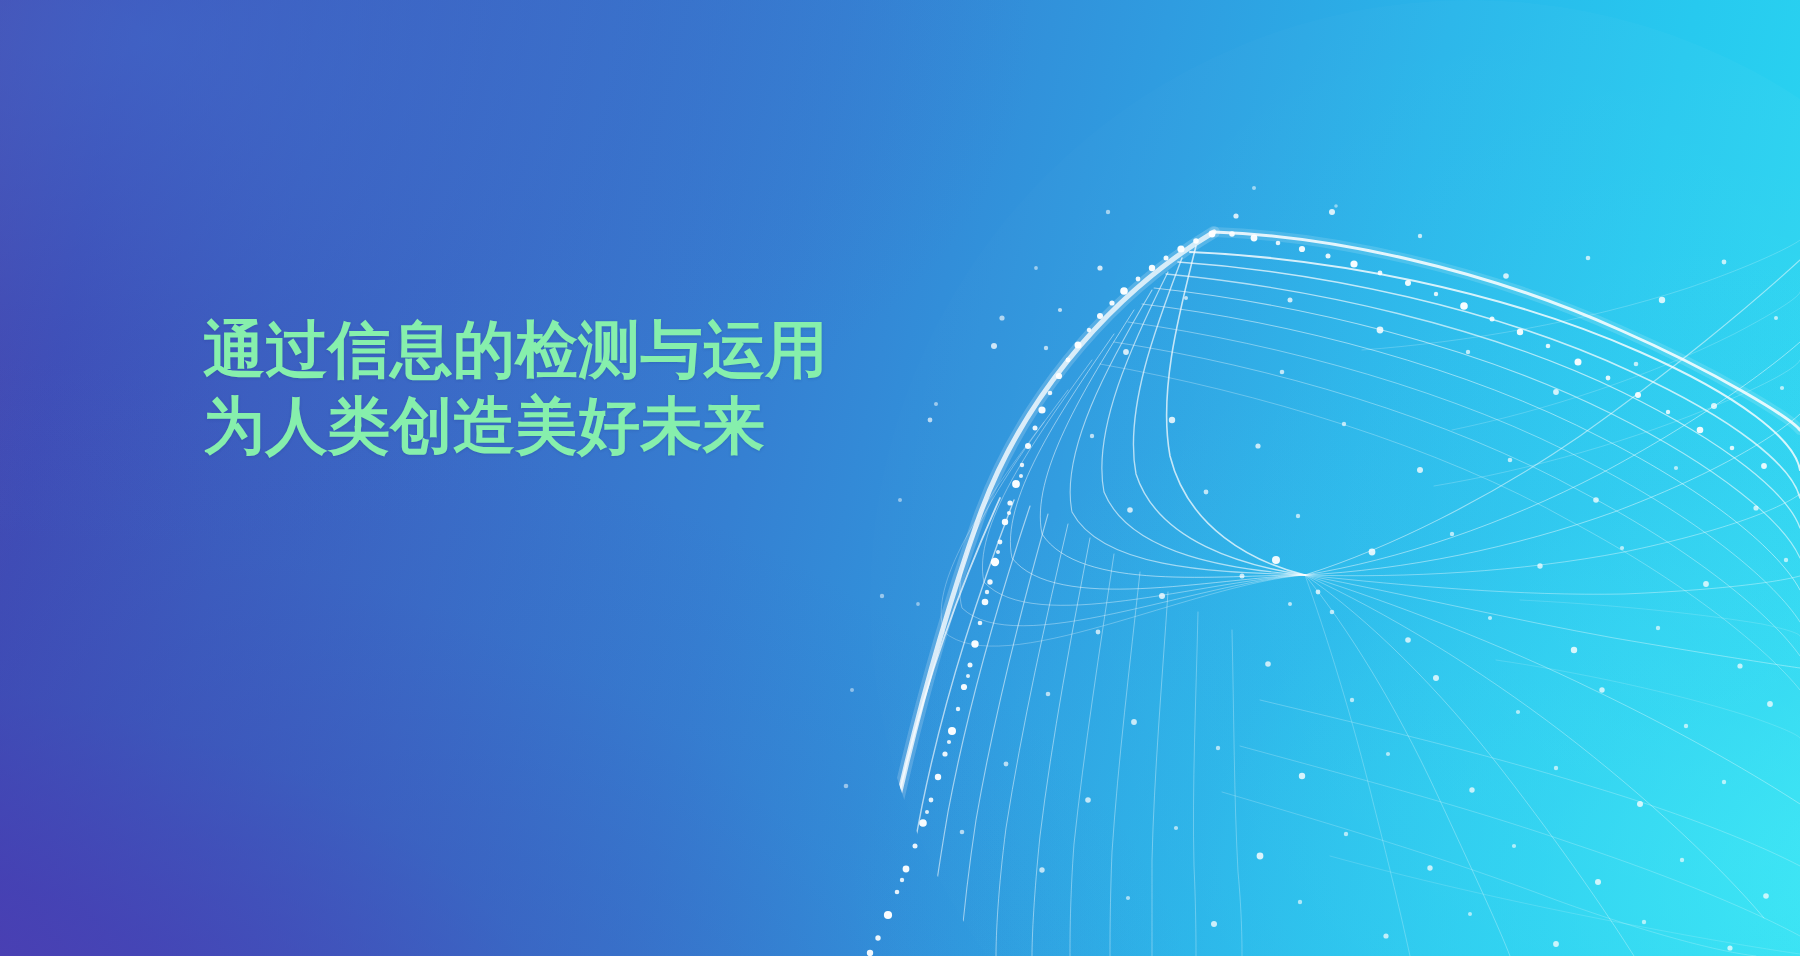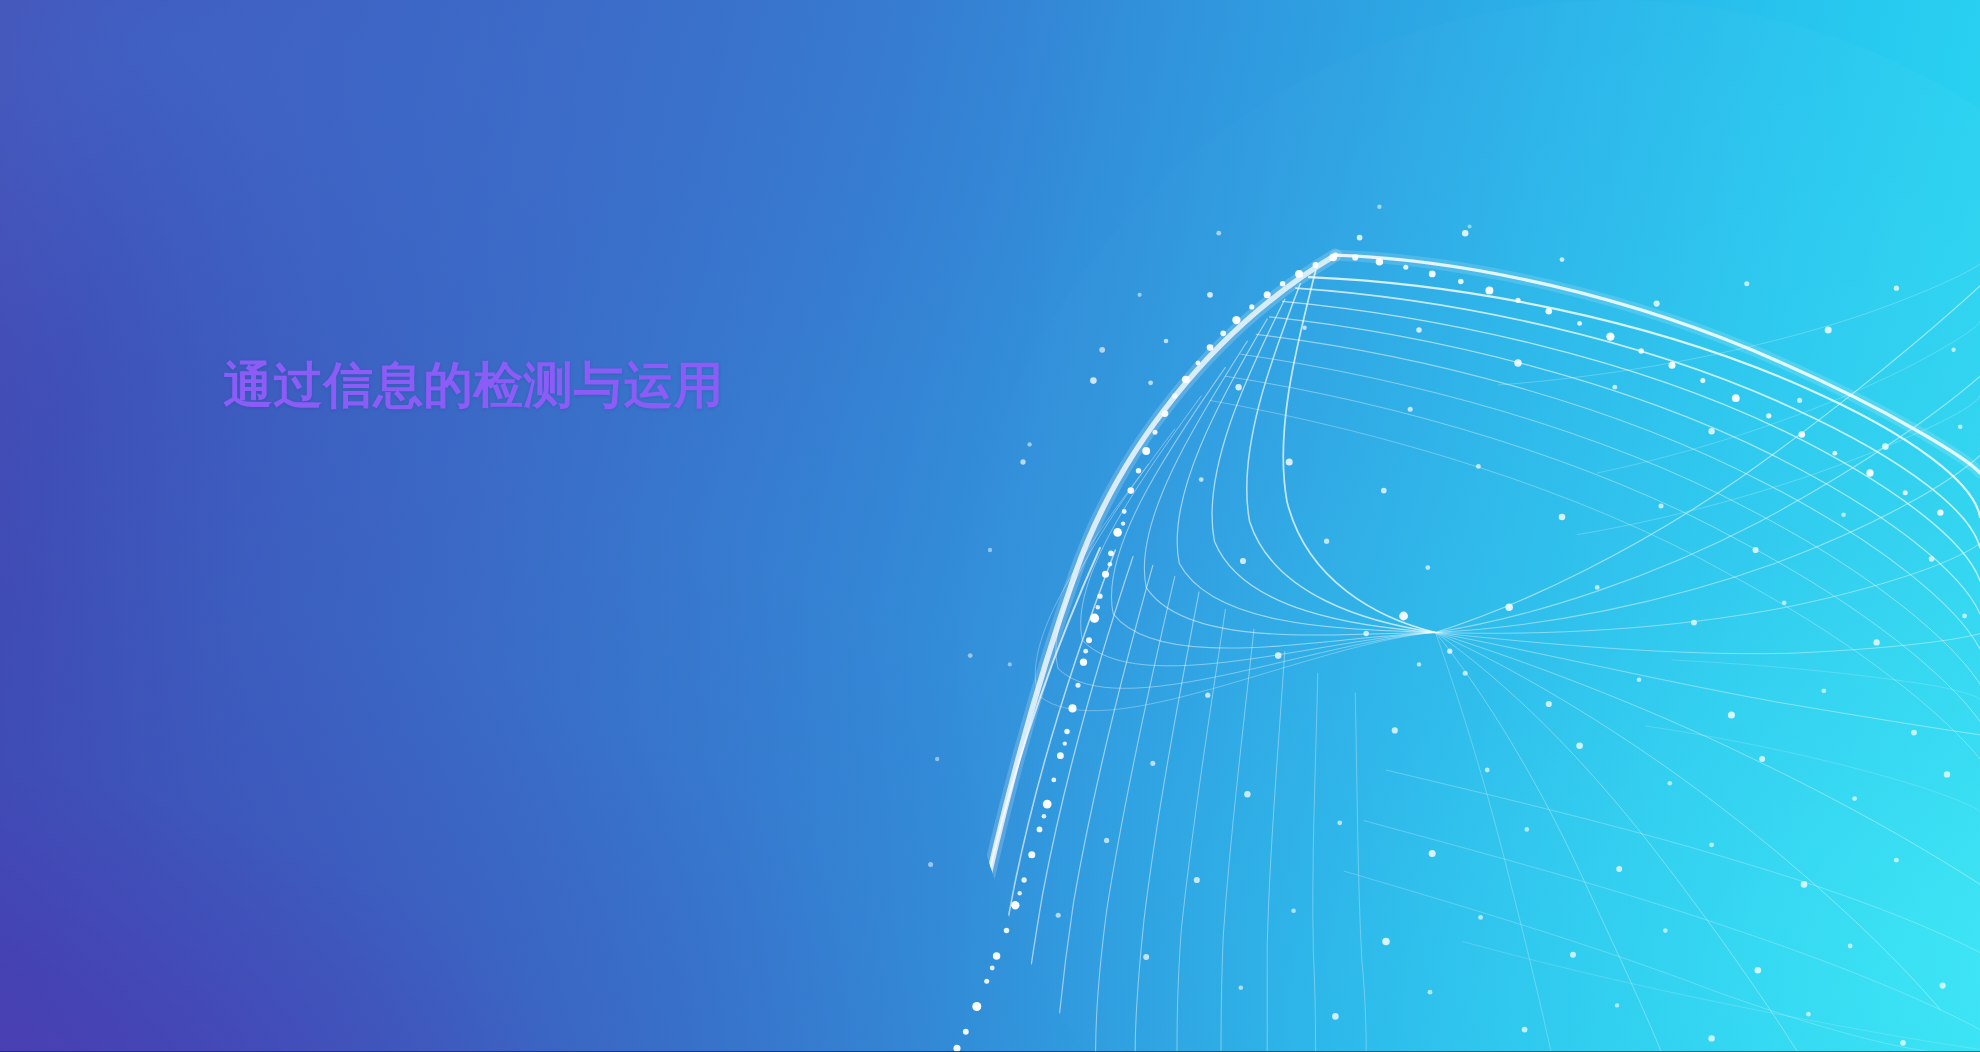--- a/index.html
+++ b/index.html
@@ -78,22 +78,22 @@
 
   
   .headline {
     position: absolute;
     left: 203px;
     top: 312px;
     width: 820px;
   }
   .headline .hl-line {
     display: block;
-    color: #8b5cf6;
-    font-size: 45px;
+    color: #86efac;
+    font-size: 62px;
     line-height: 76px;
     font-weight: 700;
     letter-spacing: 0.5px;
     white-space: nowrap;
     text-shadow: 0 1px 3px rgba(24, 46, 110, 0.18);
   }
 </style>
 </head>
 <body>
 
@@ -372,15 +372,16 @@
         <circle cx="918" cy="604" r="1.9" opacity="0.46"></circle>
         <circle cx="1276" cy="560" r="4.0" opacity="0.92"></circle>
         <circle cx="1318" cy="592" r="2.4" opacity="0.74"></circle>
         <circle cx="1290" cy="604" r="2.0" opacity="0.66"></circle>
       </g>
     </svg>
   </div>
 
   <div class="headline">
     <span class="hl-line">通过信息的检测与运用</span>
+    <span class="hl-line">为人类创造美好未来</span>
   </div>
 
 </div>
 
 </body></html>

